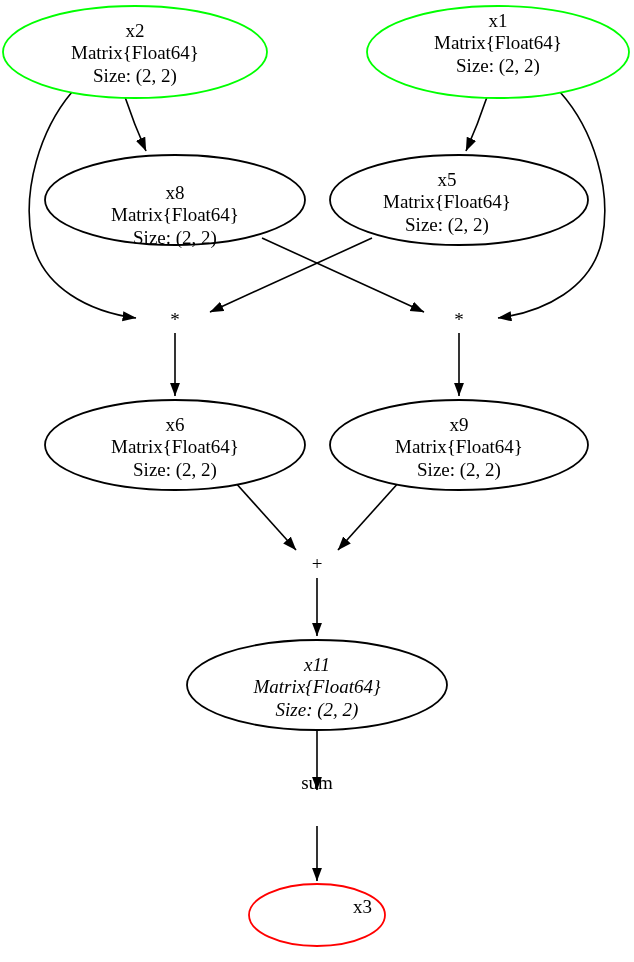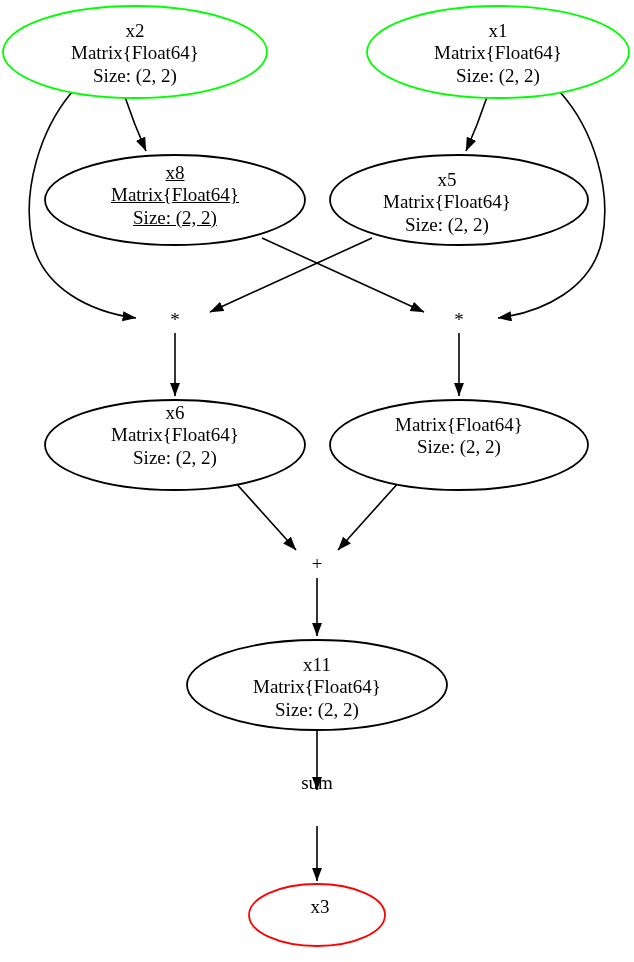--- a/index.html
+++ b/index.html
@@ -94,56 +94,57 @@
       <ellipse cx="317" cy="915" rx="68" ry="31" stroke="#ff0000"></ellipse>
     </g>
   </svg>
 
   <div class="node-label" style="left:3px; top:20px; width:264px;">
     <span class="node-line">x2</span>
     <span class="node-line">Matrix{Float64}</span>
     <span class="node-line">Size: (2, 2)</span>
   </div>
 
-  <div class="node-label" style="left:367px; top:20px; width:262px;">
+  <div class="node-label" style="left:367px; top:10px; width:262px;">
     <span class="node-line">x1</span>
     <span class="node-line">Matrix{Float64}</span>
     <span class="node-line">Size: (2, 2)</span>
   </div>
 
-  <div class="node-label" style="left:45px; top:162px; width:260px;text-decoration:underline;">
+  <div class="node-label" style="left:45px; top:182px; width:260px;">
     <span class="node-line">x8</span>
     <span class="node-line">Matrix{Float64}</span>
     <span class="node-line">Size: (2, 2)</span>
   </div>
 
   <div class="node-label" style="left:318px; top:169px; width:258px;">
     <span class="node-line">x5</span>
     <span class="node-line">Matrix{Float64}</span>
     <span class="node-line">Size: (2, 2)</span>
   </div>
 
-  <div class="node-label" style="left:45px; top:402px; width:260px;">
+  <div class="node-label" style="left:45px; top:414px; width:260px;">
     <span class="node-line">x6</span>
     <span class="node-line">Matrix{Float64}</span>
     <span class="node-line">Size: (2, 2)</span>
   </div>
 
   <div class="node-label" style="left:330px; top:414px; width:258px;">
+    <span class="node-line">x9</span>
     <span class="node-line">Matrix{Float64}</span>
     <span class="node-line">Size: (2, 2)</span>
   </div>
 
-  <div class="node-label" style="left:187px; top:654px; width:260px;">
+  <div class="node-label" style="left:187px; top:654px; width:260px;font-style:italic;">
     <span class="node-line">x11</span>
     <span class="node-line">Matrix{Float64}</span>
     <span class="node-line">Size: (2, 2)</span>
   </div>
 
-  <div class="node-label" style="left:252px; top:896px; width:136px;">
+  <div class="node-label" style="left:236px; top:896px; width:136px;text-align:right;">
     <span class="node-line">x3</span>
   </div>
 
   <div class="op-label" style="left:155px; top:309px; width:40px;">*</div>
 
   <div class="op-label" style="left:439px; top:309px; width:40px;">*</div>
 
   <div class="op-label" style="left:297px; top:553px; width:40px;">+</div>
 
   <div class="op-label" style="left:277px; top:772px; width:80px;">sum</div>

